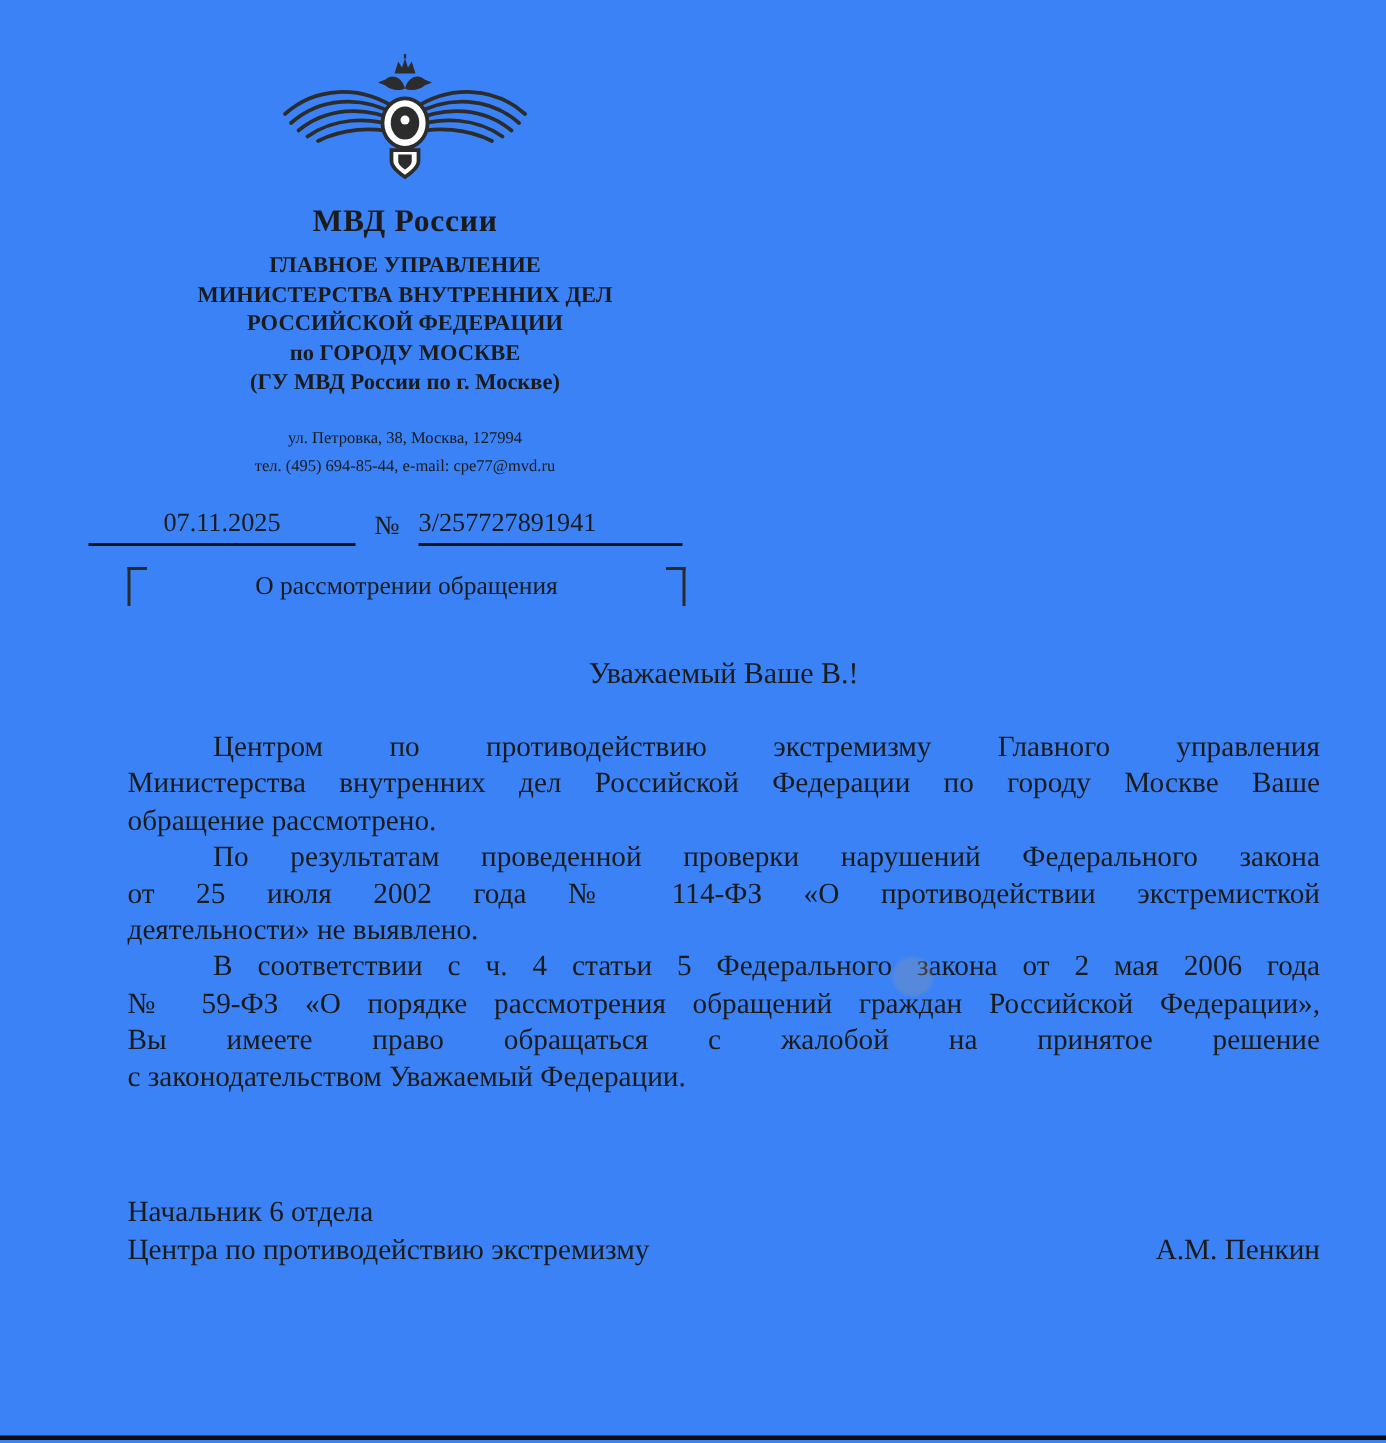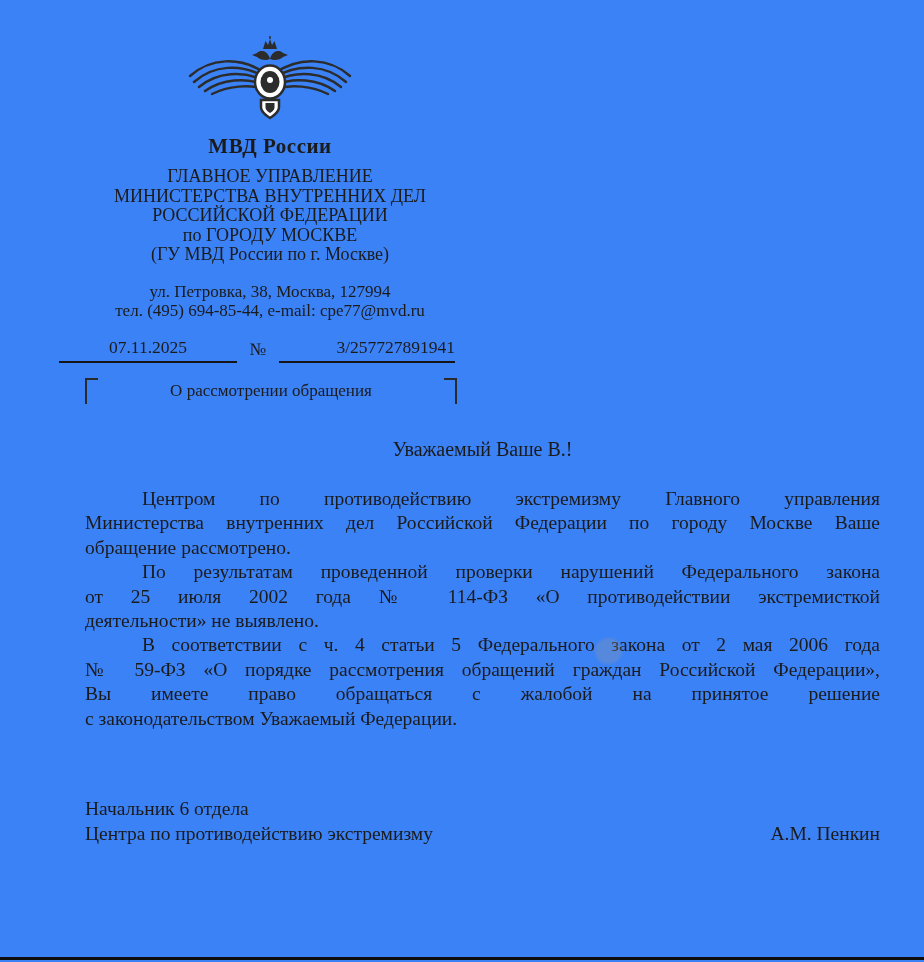--- a/index.html
+++ b/index.html
@@ -13,36 +13,36 @@
     margin:0 auto;
   }
 
   
   .letterhead {
     position:absolute; left:55px; top:36px; width:430px;
     text-align:center;
   }
   .emblem-wrap { width:170px; margin:0 auto 6px auto; }
   .org-short { font-size:21px; font-weight:bold; margin-top:4px; letter-spacing:0.5px; }
-  .org-lines { margin-top:8px; font-weight:normal; font-size:18px; line-height:19.5px; }
-  .address { margin-top:17px; font-size:17px; line-height:19.5px; }
+  .org-lines { margin-top:8px; font-weight:bold; font-size:15px; line-height:19.5px; }
+  .address { margin-top:17px; font-size:11px; line-height:19.5px; }
 
   .date-row {
     margin-top:16px;
     display:flex; align-items:flex-end; justify-content:flex-start;
     font-size:17.5px;
     padding-left:4px;
   }
   .date-field {
     display:inline-block; width:178px; text-align:center;
     border-bottom:2px solid #161616; padding-bottom:3px;
   }
   .no-sign { display:inline-block; width:42px; text-align:center; padding-bottom:3px; }
   .number-field {
-    display:inline-block; width:176px; text-align:right;
+    display:inline-block; width:176px; text-align:left;
     border-bottom:2px solid #161616; padding-bottom:3px;font-family:Liberation Serif, serif;
   }
 
   .subject-row {
     position:absolute; left:85px; top:376px; width:372px; height:30px;
   }
   .bracket { position:absolute; width:11px; height:24px; }
   .bracket.tl { left:0; top:2px; border-left:2px solid #2a2a2a; border-top:2px solid #2a2a2a; }
   .bracket.tr { right:0; top:2px; border-right:2px solid #2a2a2a; border-top:2px solid #2a2a2a; }
   .subject-text { position:absolute; left:20px; right:20px; top:5px; text-align:center; font-size:17px; }

